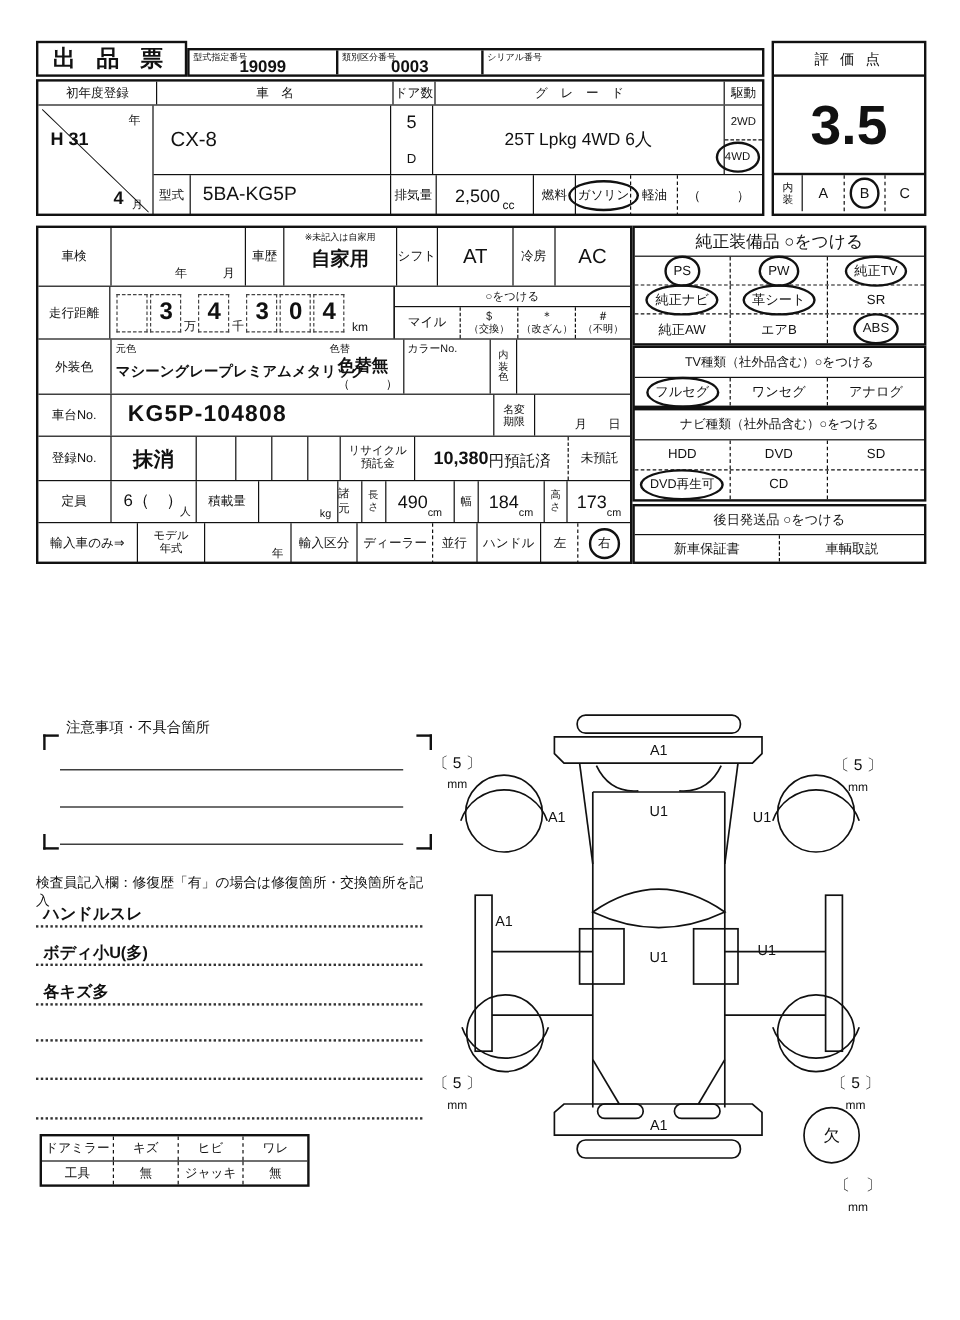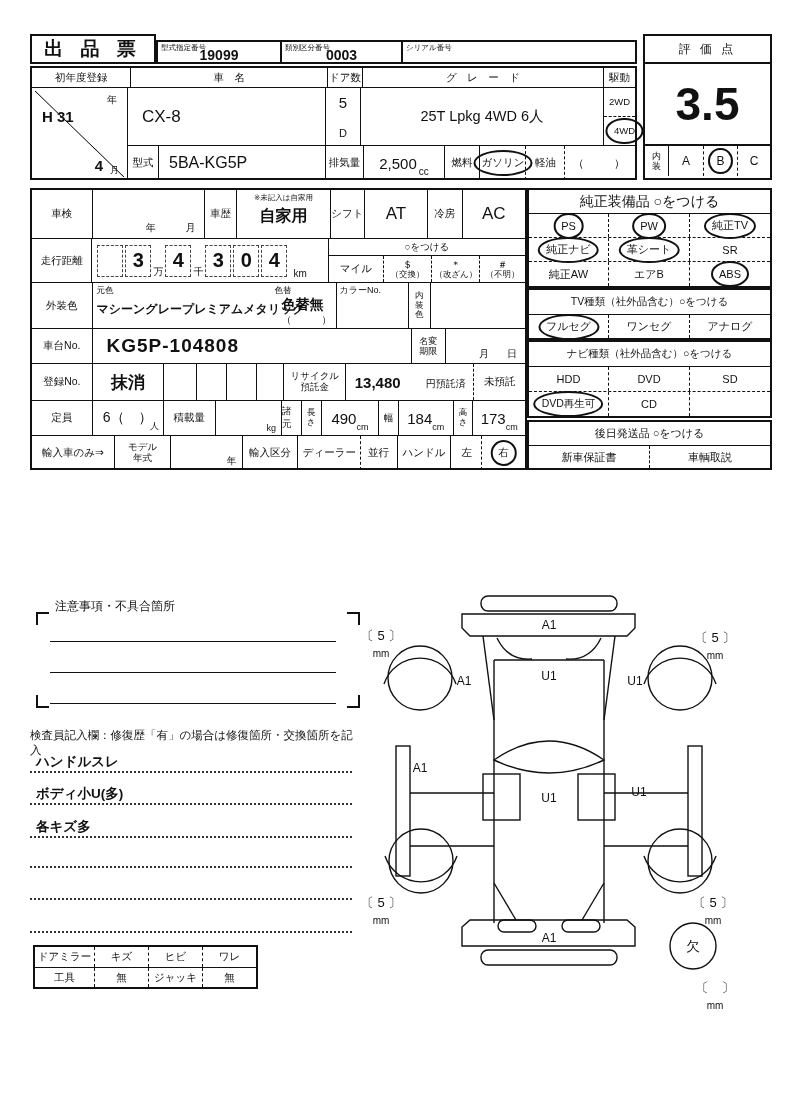--- a/index.html
+++ b/index.html
@@ -96,21 +96,21 @@
       <div style="width:507px;">
         <div class="row hb" style="height:58px;">
           <div class="c" style="width:198px;justify-content:flex-start;padding-left:14px;font-size:17px;">CX-8</div>
           <div class="c" style="width:35px;flex-direction:column;justify-content:space-between;padding:6px 0;">
             <span style="font-size:15px;">5</span>
             <span style="font-size:11px;">D</span>
           </div>
           <div class="c" style="width:243px;font-size:14.5px;">25T Lpkg 4WD 6人</div>
           <div style="width:31px;display:flex;flex-direction:column;">
             <div style="height:29px;border-bottom:1px dashed #111;display:flex;align-items:center;justify-content:center;font-size:9.5px;">2WD</div>
-            <div style="height:29px;display:flex;align-items:center;justify-content:flex-end;">
+            <div style="height:29px;display:flex;align-items:center;justify-content:flex-start;">
               <span style="font-size:9.5px;" class="circled">4WD</span>
             </div>
           </div>
         </div>
         <div class="row" style="height:34px;">
           <div class="c lbl" style="width:31px;">型式</div>
           <div class="c" style="width:167px;justify-content:flex-start;padding-left:10px;font-size:16px;">5BA-KG5P</div>
           <div class="c lbl" style="width:38px;">排気量</div>
           <div class="c" style="width:81px;">
             <span style="font-size:15px;">2,500</span>
@@ -220,22 +220,22 @@
       <div class="c" style="width:72px;font-size:17px;font-weight:600;">抹消</div>
       <div class="c" style="width:33px;"></div>
       <div class="c" style="width:30px;"></div>
       <div class="c" style="width:30px;"></div>
       <div class="c" style="width:28px;"></div>
       <div class="c" style="width:62px;">
         <span class="pre" style="font-size:9.5px;">リサイクル
 預託金</span>
       </div>
       <div class="c" style="width:129px;border-right:none;">
-        <span style="font-size:15px;font-weight:600;">13,480</span>
-        <span style="font-size:10px;align-self:center;margin-top:4px;padding-left:25px;">円預託済</span>
+        <span style="font-size:15px;font-weight:600;">10,380</span>
+        <span style="font-size:13px;align-self:center;margin-top:4px;">円預託済</span>
       </div>
       <div class="c dlft" style="width:52px;font-size:10.5px;">未預託</div>
     </div>
 
     <div class="row hb" style="height:35px;">
       <div class="c lbl" style="width:61px;">定員</div>
       <div class="c" style="width:72px;">
         <span style="font-size:14px;">6（　）</span>
         <span style="position:absolute;right:4px;bottom:2px;font-size:9px;">人</span>
       </div>

